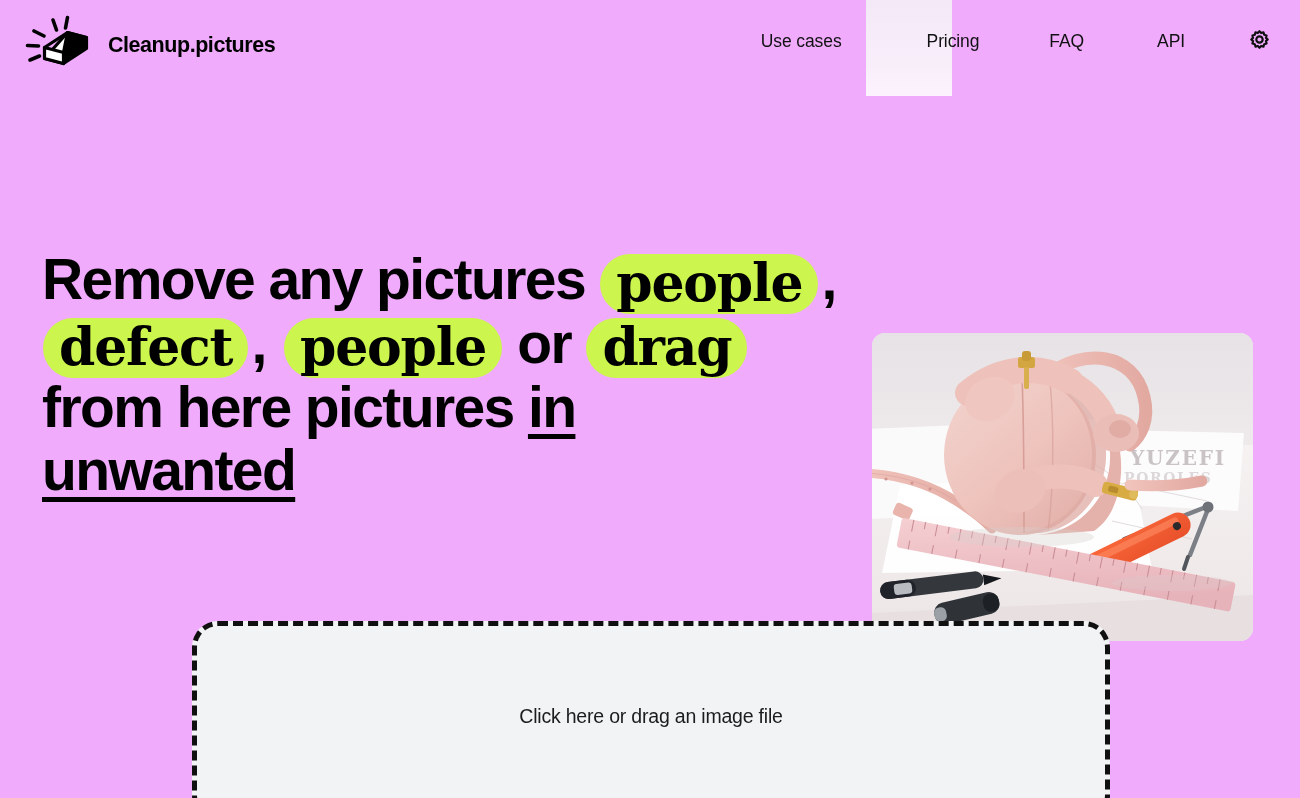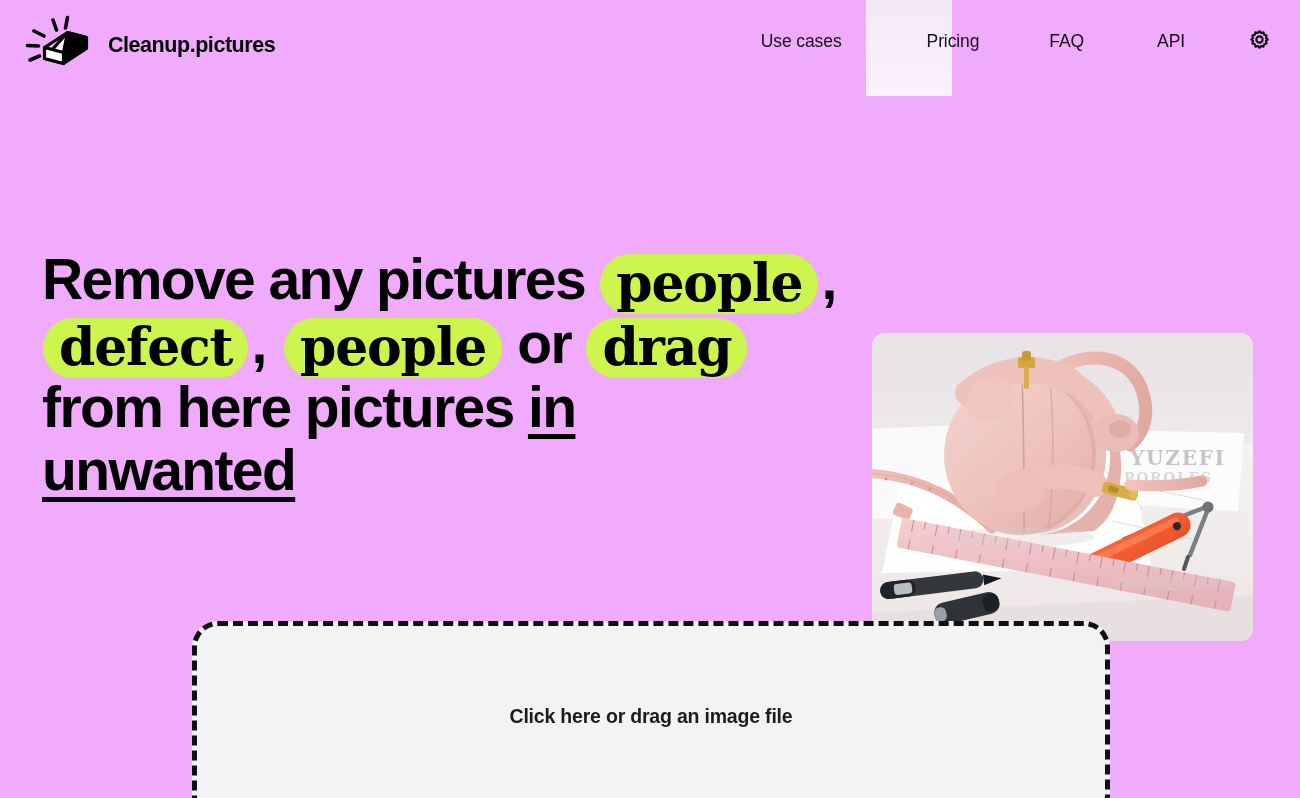--- a/index.html
+++ b/index.html
@@ -127,21 +127,20 @@
     align-items: flex-start;
     justify-content: center;
     cursor: pointer;
   }
   .dropzone-label {
     margin-top: 79px;
     font-size: 19.5px;
     color: #1b1c1e;
     letter-spacing: -0.2px;
     white-space: nowrap;
-    font-weight: bold;
   }
 </style>
 </head>
 <body>
 
 <div id="page">
 
   <div class="nav-bg-wash"></div>
 
   <header class="topbar">

